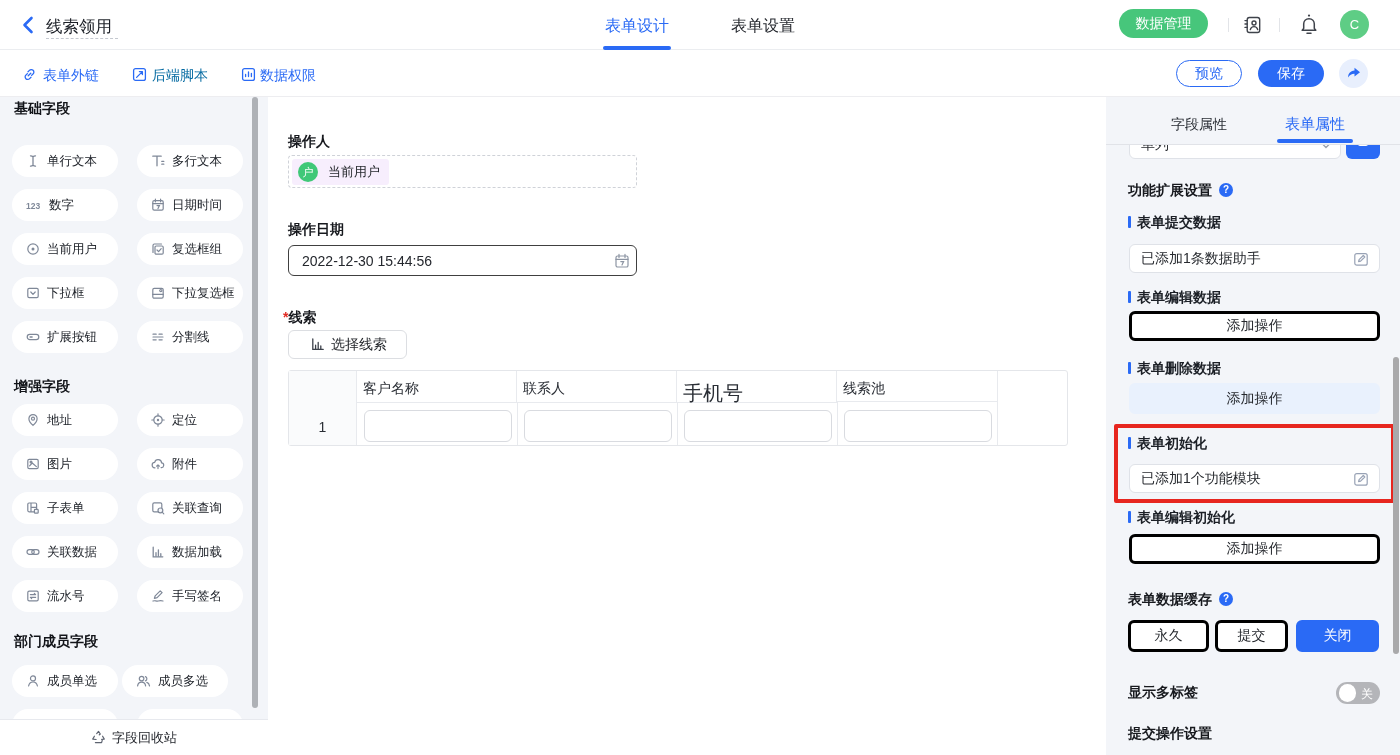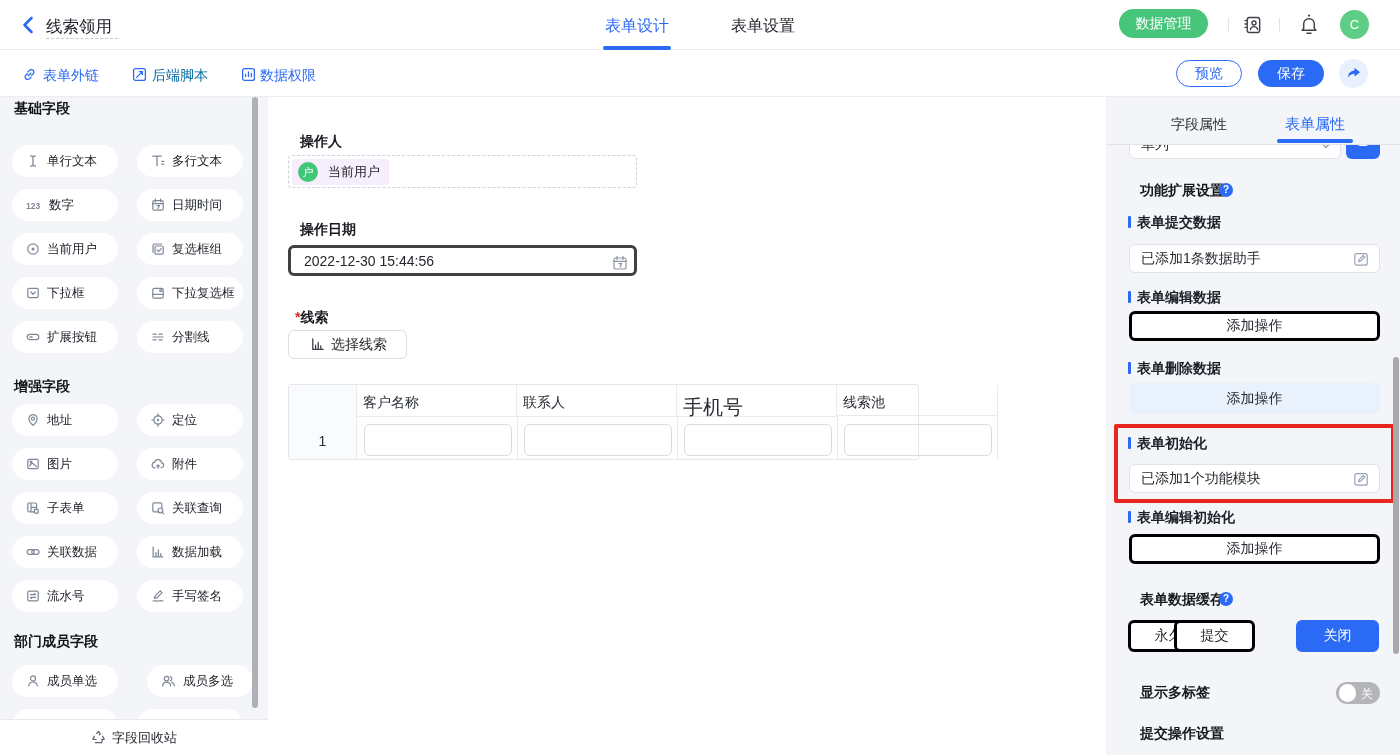--- a/index.html
+++ b/index.html
@@ -1,19 +1,19 @@
 <!DOCTYPE html>
 <html><head>
 <meta charset="utf-8">
 <style>
   html,body{margin:0;padding:0;}
   body{width:1400px;height:755px;font-family:"Liberation Sans",sans-serif;background:#fff;overflow:hidden;position:relative;color:#1b1f26;}
   .abs{position:absolute;}
   .flex{display:flex;align-items:center;}
-  .lbl{font-weight:bold;font-size:14px;color:#17191e;line-height:15px;margin-left:12px;}
+  .lbl{font-weight:bold;font-size:14px;color:#17191e;line-height:15px;}
   .pill{position:absolute;width:106px;height:32px;background:#fff;border-radius:16px;display:flex;align-items:center;padding-left:14px;box-sizing:border-box;font-size:12.5px;color:#20242b;}
   .pill svg{margin-right:7px;flex:none;}
   .sechead{position:absolute;font-size:14px;font-weight:bold;color:#121419;line-height:15px;}
   .plabel{position:absolute;font-size:14px;font-weight:bold;color:#1b1f26;line-height:14px;display:flex;align-items:center;}
   .plabel .bar{display:inline-block;width:3px;height:12px;background:#2a6af5;border-radius:1px;margin-right:6px;}
   .pinput{position:absolute;left:1129px;width:251px;height:29px;background:#fff;border:1px solid #dfe2e8;border-radius:6px;box-sizing:border-box;display:flex;align-items:center;font-size:14px;color:#26292e;padding-left:11px;}
   .pbtn{position:absolute;left:1129px;width:251px;height:30px;background:#fff;border:3px solid #000000;border-radius:6px;box-sizing:border-box;display:flex;align-items:center;justify-content:center;font-size:14px;color:#26292e;}
   .qmark{position:absolute;width:14px;height:14px;border-radius:50%;background:#2a6af5;color:#fff;font-size:10px;font-weight:bold;text-align:center;line-height:14px;}
 </style>
 </head>
@@ -216,21 +216,21 @@
     <span>手写签名</span>
   </div>
 <div class="sechead" style="left:14px;top:634px;">部门成员字段</div>
 <div class="pill" style="left:12px;top:665px;">
     <svg width="14" height="14" viewBox="0 0 14 14" fill="none" stroke="#7f8898" stroke-width="1.2" stroke-linecap="round">
       <circle cx="7" cy="4.4" r="2.5"></circle>
       <path d="M2.6 12c.5-2.6 2.2-4 4.4-4s3.9 1.4 4.4 4"></path>
     </svg>
     <span>成员单选</span>
   </div>
-<div class="pill" style="left:147px;top:665px;">
+<div class="pill" style="left:122px;top:665px;">
     <svg width="15" height="14" viewBox="0 0 15 14" fill="none" stroke="#7f8898" stroke-width="1.2" stroke-linecap="round">
       <circle cx="5.6" cy="4.6" r="2.3"></circle>
       <path d="M1.6 11.8c.4-2.4 2-3.6 4-3.6s3.6 1.2 4 3.6"></path>
       <path d="M9.4 2.6a2.3 2.3 0 0 1 0 4.3M10.8 8.4c1.4.4 2.4 1.6 2.7 3.4"></path>
     </svg>
     <span>成员多选</span>
   </div>
 <div class="pill" style="left:12px;top:709px;"></div>
 <div class="pill" style="left:137px;top:709px;"></div>
 <div class="abs flex" style="left:0;top:719px;width:268px;height:36px;background:#fff;border-top:1px solid #e7e9ee;box-sizing:border-box;justify-content:center;font-size:13px;color:#24272d;">
@@ -244,38 +244,38 @@
   </div>
 <div class="abs" style="left:252px;top:97px;width:6px;height:611px;background:#aeb1b6;border-radius:3px;"></div>
 
 <div class="lbl abs" style="left:288px;top:134px;">操作人</div>
 <div class="abs" style="left:288px;top:155px;width:349px;height:33px;border:1px dashed #cfd2d8;border-radius:4px;box-sizing:border-box;background:#fff;"></div>
 <div class="abs flex" style="left:292px;top:159px;width:97px;height:26px;background:#f7eefd;border-radius:3px;">
   <div class="flex" style="width:20px;height:20px;border-radius:50%;background:#40c878;color:#fff;justify-content:center;font-size:11px;margin-left:6px;">户</div>
   <span style="font-size:13px;color:#26292e;margin-left:10px;">当前用户</span>
 </div>
 <div class="lbl abs" style="left:288px;top:222px;">操作日期</div>
-<div class="abs flex" style="left:288px;top:245px;width:349px;height:31px;border:3px solid #404040;border-radius:6px;box-sizing:border-box;background:#fff;">
+<div class="abs flex" style="left:288px;top:245px;width:349px;height:31px;border:1px solid #404040;border-radius:6px;box-sizing:border-box;background:#fff;">
   <span style="font-size:14px;color:#24272d;margin-left:13px;">2022-12-30 15:44:56</span>
   <svg style="position:absolute;right:6px;top:7px;" width="16" height="16" viewBox="0 0 16 16" fill="none" stroke="#8d95a3" stroke-width="1.2" stroke-linecap="round">
       <rect x="2" y="3" width="12" height="11" rx="1.6"></rect>
       <path d="M5 1.4v3M11 1.4v3M2 6.4h12"></path>
       <path d="M6.8 8.6h2.8L8 12"></path>
     </svg>
 </div>
 <div class="lbl abs" style="left:283px;top:310px;"><span style="color:#e02a22;">*</span>线索</div>
 <div class="abs flex" style="left:288px;top:330px;width:119px;height:29px;border:1px solid #dcdee2;border-radius:6px;box-sizing:border-box;background:#fff;">
   <svg style="margin-left:22px;" width="14" height="13" viewBox="0 0 14 13" fill="none" stroke="#3c414a" stroke-width="1.3" stroke-linecap="round">
       <path d="M1.8 1v10.4h10.4"></path>
       <path d="M4.6 11.4V7.2M7.2 11.4V4.4M9.8 11.4V8"></path>
     </svg>
   <span style="font-size:14px;color:#26292e;margin-left:6px;">选择线索</span>
 </div>
 
-<div class="abs" style="left:288px;top:370px;width:631px;height:76px;border:1px solid #e4e6ea;border-radius:3px;box-sizing:border-box;background:#fff;margin-top:14px;">
+<div class="abs" style="left:288px;top:370px;width:780px;height:76px;border:1px solid #e4e6ea;border-radius:3px;box-sizing:border-box;background:#fff;">
   <div class="abs" style="left:0;top:0;width:67px;height:31px;background:#fafbfc;border-right:1px solid #e8eaee;border-bottom:1px solid #e8eaee;"></div>
   <div class="abs" style="left:0;top:31px;width:67px;height:43px;background:#fafbfc;border-right:1px solid #e8eaee;"></div>
   <div class="abs" style="left:68px;top:0;width:159px;height:31px;border-right:1px solid #e8eaee;border-bottom:1px solid #e8eaee;"></div>
   <div class="abs" style="left:228px;top:0;width:159px;height:31px;border-right:1px solid #e8eaee;border-bottom:1px solid #e8eaee;"></div>
   <div class="abs" style="left:388px;top:0;width:159px;height:31px;border-right:1px solid #e8eaee;border-bottom:1px solid #e8eaee;"></div>
   <div class="abs" style="left:548px;top:0;width:160px;height:31px;border-bottom:1px solid #e8eaee;box-sizing:border-box;"></div>
   <div class="abs" style="left:708px;top:0;width:1px;height:74px;background:#e8eaee;"></div>
   <div class="abs" style="left:228px;top:31px;width:1px;height:43px;background:#e8eaee;"></div>
   <div class="abs" style="left:388px;top:31px;width:1px;height:43px;background:#e8eaee;"></div>
   <div class="abs" style="left:548px;top:31px;width:1px;height:43px;background:#e8eaee;"></div>
@@ -328,21 +328,21 @@
   <svg style="position:absolute;right:10px;top:6px;" width="16" height="16" viewBox="0 0 16 16" fill="none" stroke="#98a2b5" stroke-width="1.2" stroke-linecap="round" stroke-linejoin="round">
       <rect x="1.8" y="2.6" width="12.4" height="11.6" rx="2"></rect>
       <path d="M5.6 10.7l.5-2 4.2-4.2 1.5 1.5-4.2 4.2-2 .5z"></path>
     </svg>
 </div>
 <div class="plabel" style="left:1128px;top:510px;"><span class="bar"></span>表单编辑初始化</div>
 <div class="pbtn" style="top:534px;">添加操作</div>
 <div class="abs lbl" style="left:1128px;top:592px;">表单数据缓存</div>
 <div class="qmark" style="left:1219px;top:592px;">?</div>
 <div class="pbtn" style="left:1128px;top:620px;width:81px;height:32px;">永久</div>
-<div class="pbtn" style="left:1174px;top:620px;width:81px;height:32px;border-radius:6px;">提交</div>
+<div class="pbtn" style="left:1215px;top:620px;width:73px;height:32px;border-radius:6px;">提交</div>
 <div class="pbtn" style="left:1296px;top:620px;width:83px;height:32px;background:#2a6af5;border-color:#2a6af5;color:#fff;">关闭</div>
 <div class="abs lbl" style="left:1128px;top:685px;">显示多标签</div>
 <div class="abs" style="left:1336px;top:682px;width:44px;height:22px;border-radius:11px;background:#b4b5b9;">
   <div style="position:absolute;left:2.5px;top:2.2px;width:17.5px;height:17.5px;border-radius:50%;background:#fff;"></div>
   <div style="position:absolute;right:7px;top:4px;font-size:12px;color:#fff;">关</div>
 </div>
 <div class="abs lbl" style="left:1128px;top:726px;">提交操作设置</div>
 
 <div class="abs" style="left:1393px;top:357px;width:6px;height:297px;background:#a9a9ab;border-radius:3px;"></div>
 

